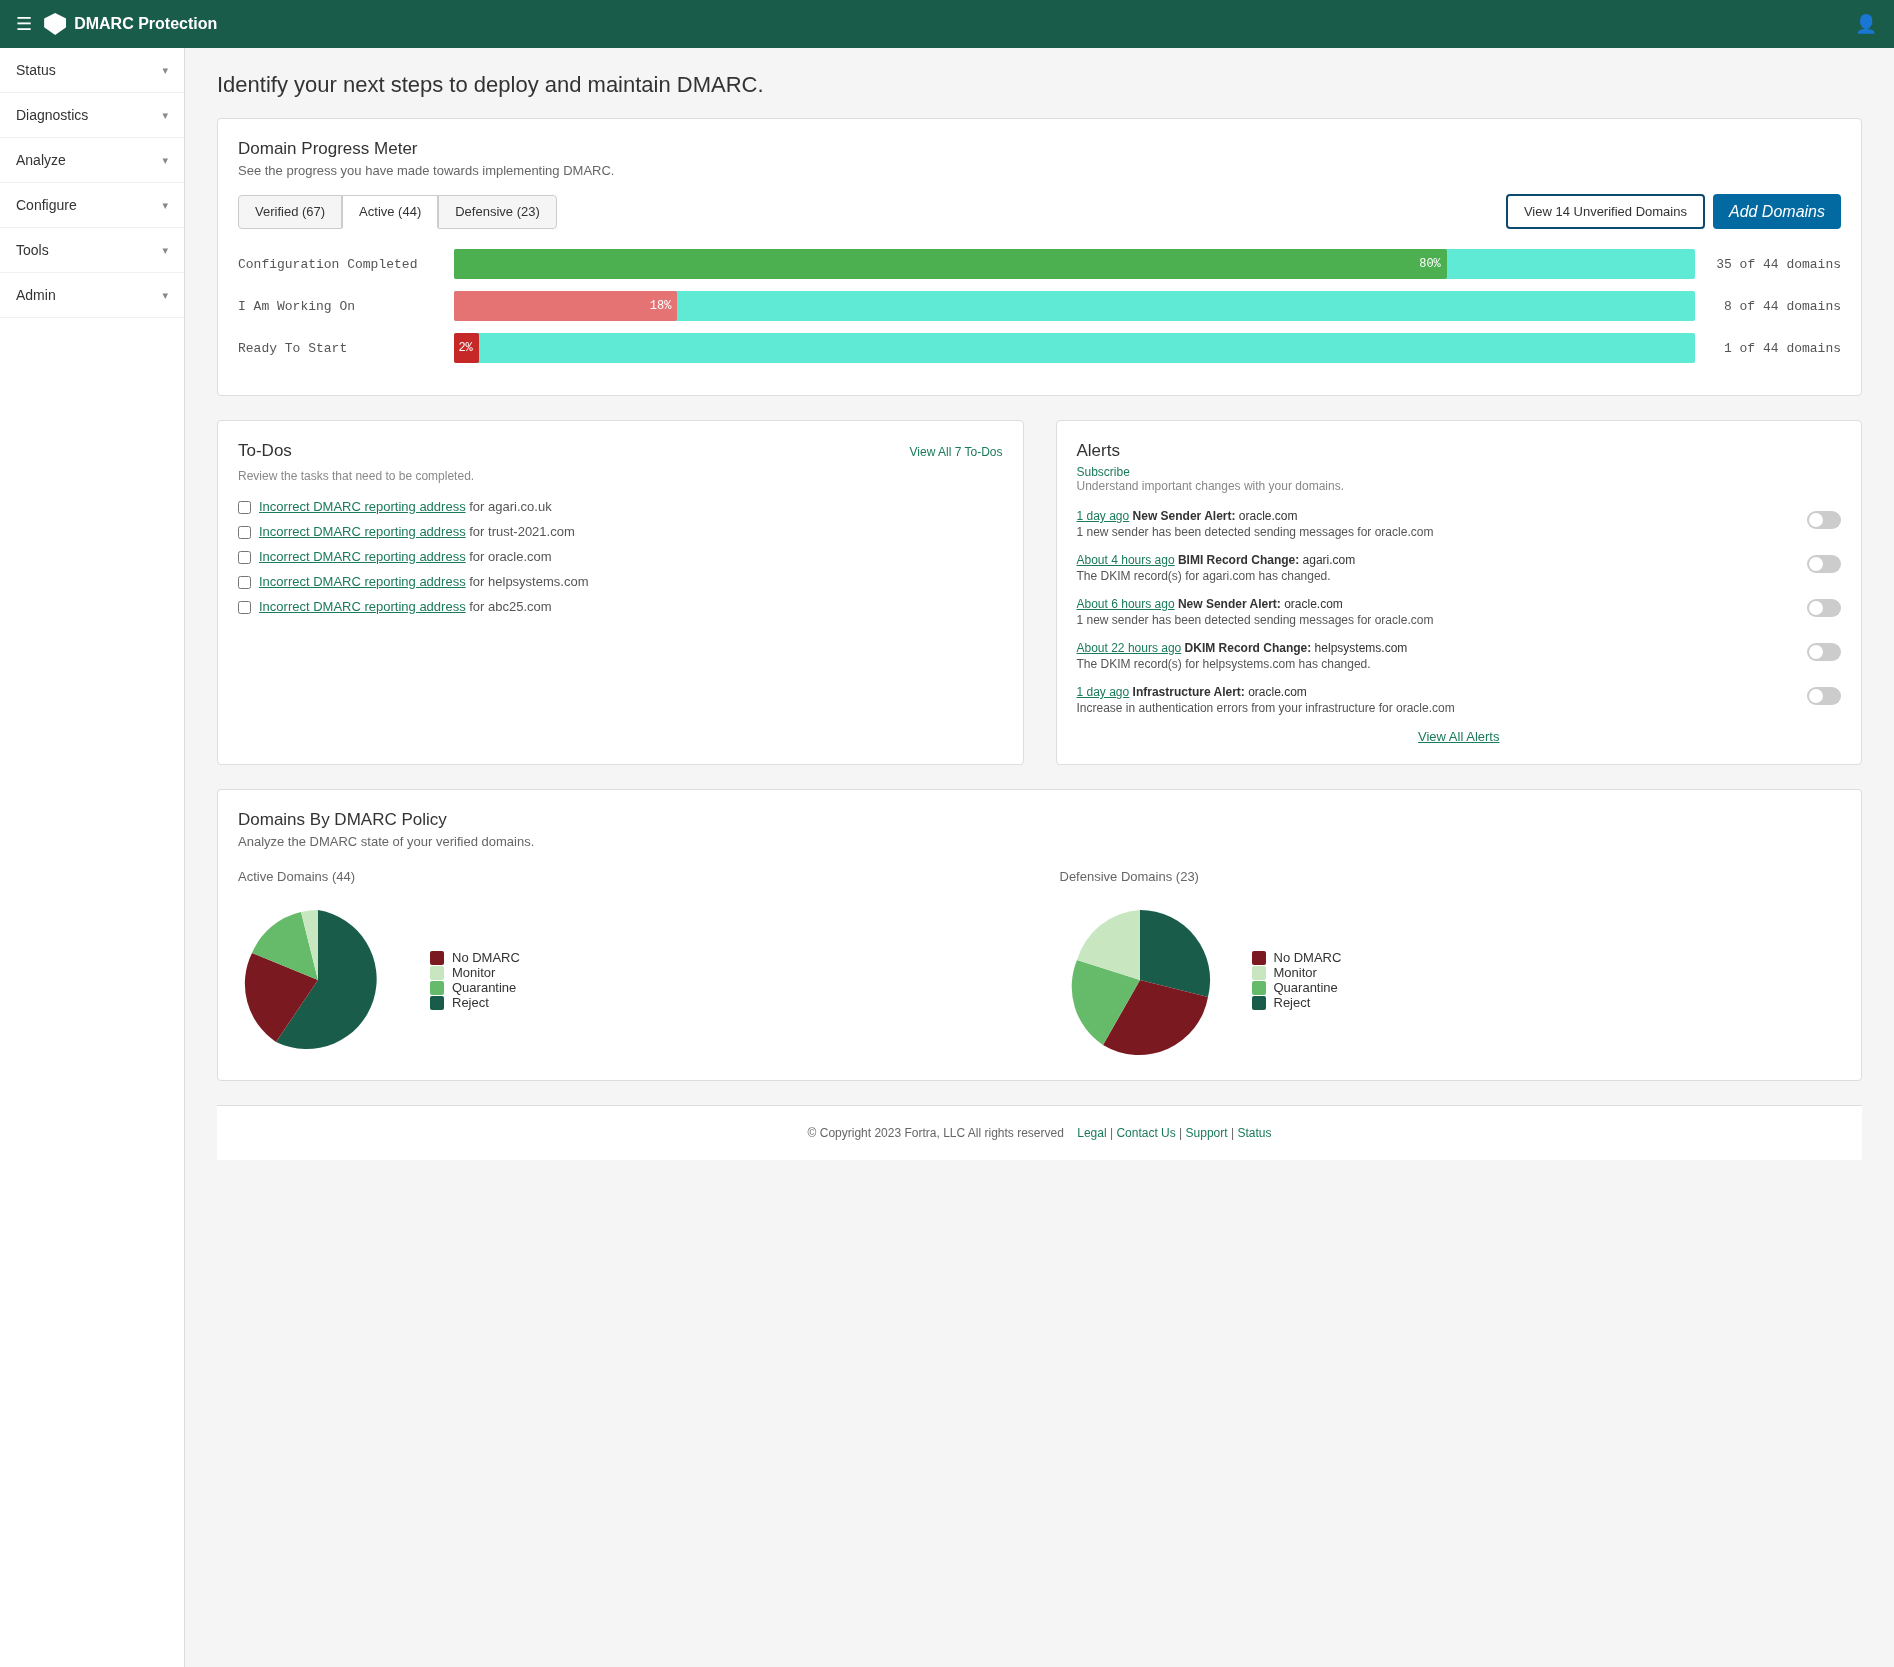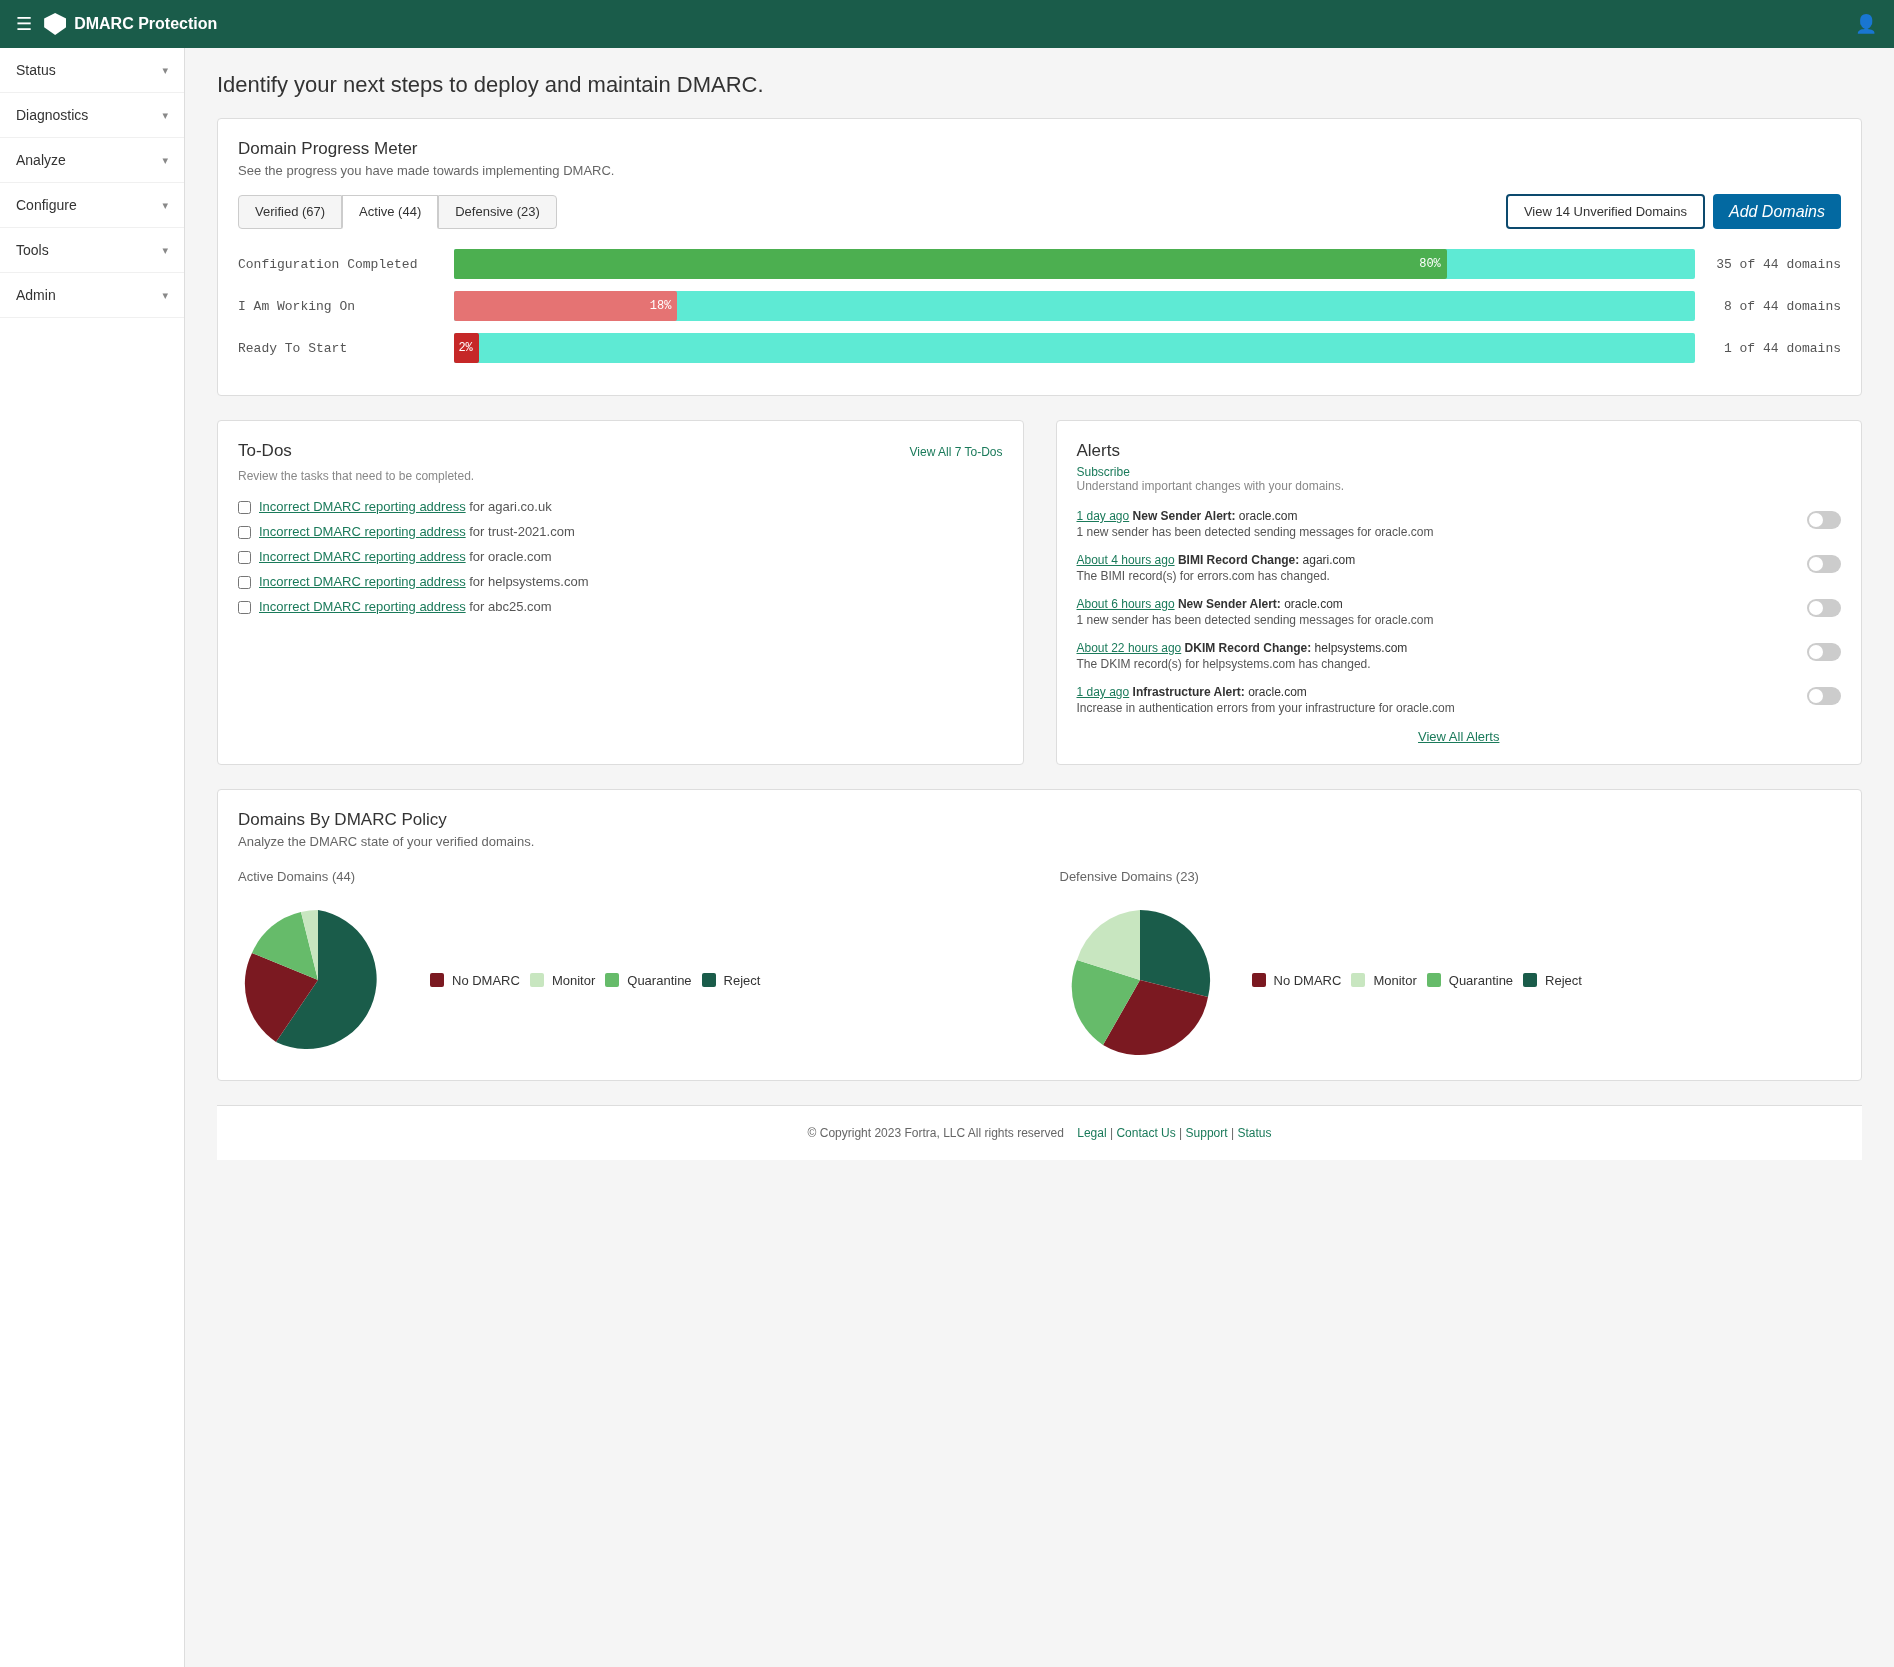--- a/index.html
+++ b/index.html
@@ -148,21 +148,21 @@
     
     .dmarc-section { background: white; border: 1px solid #ddd; border-radius: 4px; padding: 20px; margin-bottom: 24px; }
     .dmarc-title { font-size: 17px; font-weight: 500; margin-bottom: 4px; }
     .dmarc-subtitle { font-size: 13px; color: #666; margin-bottom: 20px; }
     .charts-row { display: flex; gap: 40px; }
     .chart-col { flex: 1; }
     .chart-col-title { font-size: 13px; color: #666; margin-bottom: 16px; }
     .chart-area { display: flex; align-items: center; gap: 32px; }
 
     
-    .legend { display: flex; flex-direction: row; gap: 10px; }
+    .legend { display: flex; flex-direction: column; gap: 0; }
     .legend-item { display: flex; align-items: center; gap: 8px; font-size: 13px; }
     .legend-color { width: 14px; height: 14px; border-radius: 2px; flex-shrink: 0; }
 
     
     .footer {
       text-align: center;
       padding: 20px;
       font-size: 12px;
       color: #666;
       background: white;
@@ -305,21 +305,21 @@
           <div class="alert-content">
             <span><a class="alert-time">1 day ago</a> <span class="alert-title-bold">New Sender Alert:</span><span> oracle.com</span></span>
             <div class="alert-desc">1 new sender has been detected sending messages for oracle.com</div>
           </div>
           <div class="toggle"></div>
         </div>
 
         <div class="alert-item">
           <div class="alert-content">
             <span><a class="alert-time">About 4 hours ago</a> <span class="alert-title-bold">BIMI Record Change:</span><span> agari.com</span></span>
-            <div class="alert-desc">The BIMI record(s) for errors.com has changed.</div>
+            <div class="alert-desc">The DKIM record(s) for agari.com has changed.</div>
           </div>
           <div class="toggle"></div>
         </div>
 
         <div class="alert-item">
           <div class="alert-content">
             <span><a class="alert-time">About 6 hours ago</a> <span class="alert-title-bold">New Sender Alert:</span><span> oracle.com</span></span>
             <div class="alert-desc">1 new sender has been detected sending messages for oracle.com</div>
           </div>
           <div class="toggle"></div>

